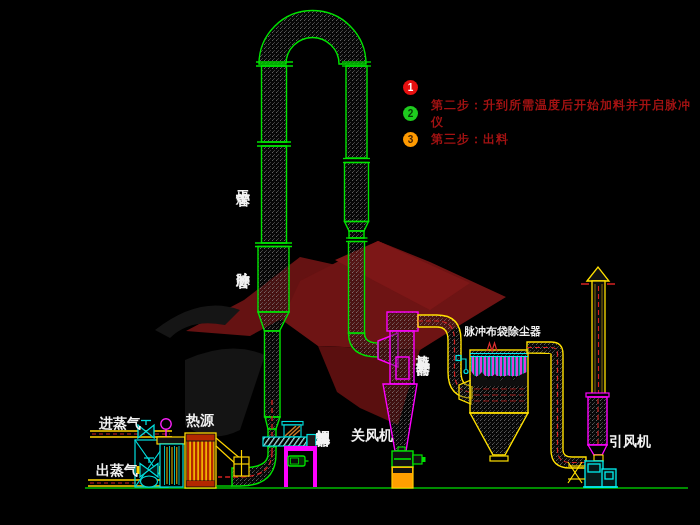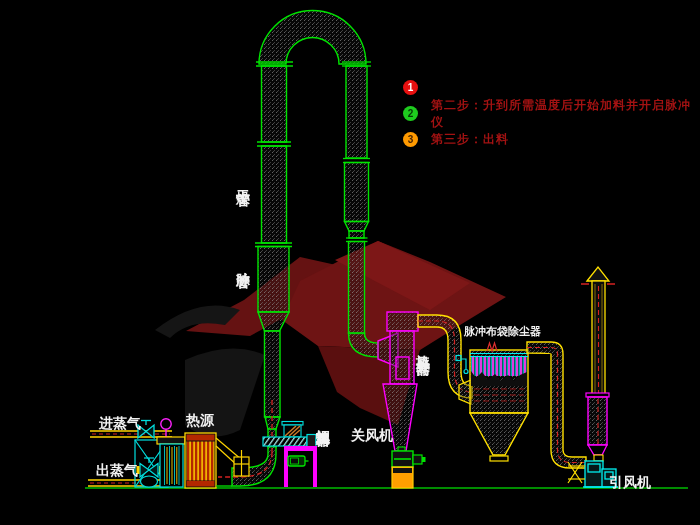--- a/index.html
+++ b/index.html
@@ -17,21 +17,21 @@
        font-size:10px;font-weight:bold;flex:0 0 15px;}
   .c1{background:#e81010;color:#ffffff;}
   .c2{background:#1ecb1e;color:#063806;}
   .c3{background:#ff9a00;color:#4a2500;}
   .step-text{margin-left:13px;color:#a31212;font-size:12px;font-weight:bold;letter-spacing:1px;}
   #lbl-steam-in{left:99px;top:416px;}
   #lbl-heat{left:186px;top:414px;font-family:Liberation Mono, monospace;}
   #lbl-steam-out{left:96px;top:463px;text-align:center;}
   #lbl-rotary{left:351px;top:428px;}
   #lbl-bag{left:464px;top:325px;font-size:11px;}
-  #lbl-fan{left:609px;top:475px;text-align:center;}
+  #lbl-fan{left:609px;top:434px;text-align:center;}
   #lbl-dry{left:235px;top:178px;}
   #lbl-pulse{left:235px;top:260px;}
   #lbl-screw{left:315px;top:418px;letter-spacing:1px;}
   #lbl-cyclone{left:415px;top:343px;}
 </style>
 </head>
 <body>
 
 <div class="stage">
 

